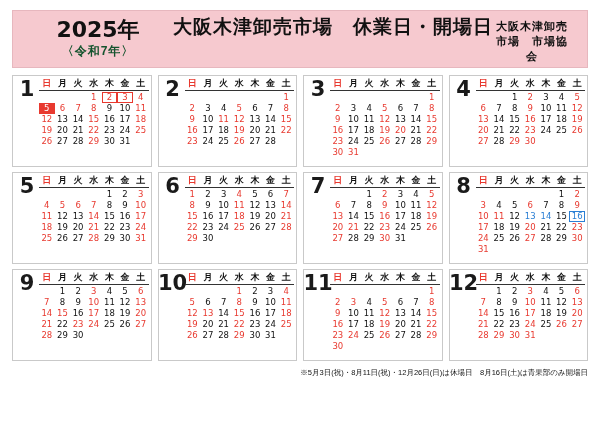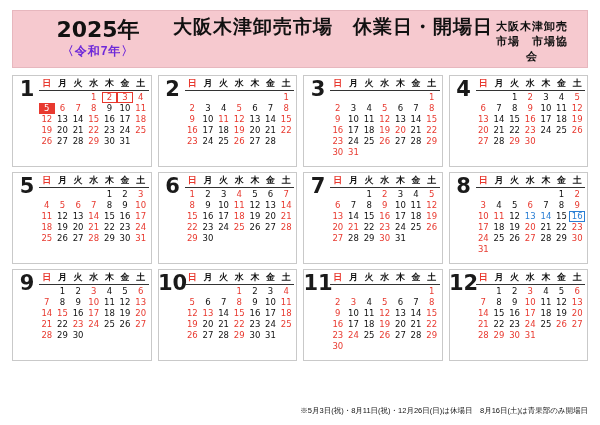--- a/index.html
+++ b/index.html
@@ -30,21 +30,21 @@
     display:flex;flex-direction:column;align-items:center;justify-content:center;
     width:150px;
   }
   .year{
     font-family:"DejaVu Sans", sans-serif;
     font-size:22px;font-weight:bold;color:#111;
     letter-spacing:0px;
     line-height:1.05;
   }
   .era{
-    font-size:12px;font-weight:bold;color:#6d28d9;
+    font-size:12px;font-weight:bold;color:#14532d;
     margin-top:1px;
     letter-spacing:1px;
   }
   .hdr-right{
     flex:1;
     display:flex;justify-content:center;
   }
   .title-main{
     font-size:19px;font-weight:bold;color:#111;
     letter-spacing:1px;
@@ -122,21 +122,21 @@
   }
   
   .footer{
     margin-top:6px;
     font-size:7.5px;
     line-height:11px;
     color:#111;
     display:flex;
     justify-content:flex-end;
   }
-  .footer .fcol{ text-align:left;margin-top:38px; }
+  .footer .fcol{ text-align:left; }
 </style>
 </head>
 <body>
 
 <div id="sheet">
 
   <div class="header">
     <div class="hdr-left">
       <div class="year">2025年</div>
       <div class="era">〈令和7年〉</div>

